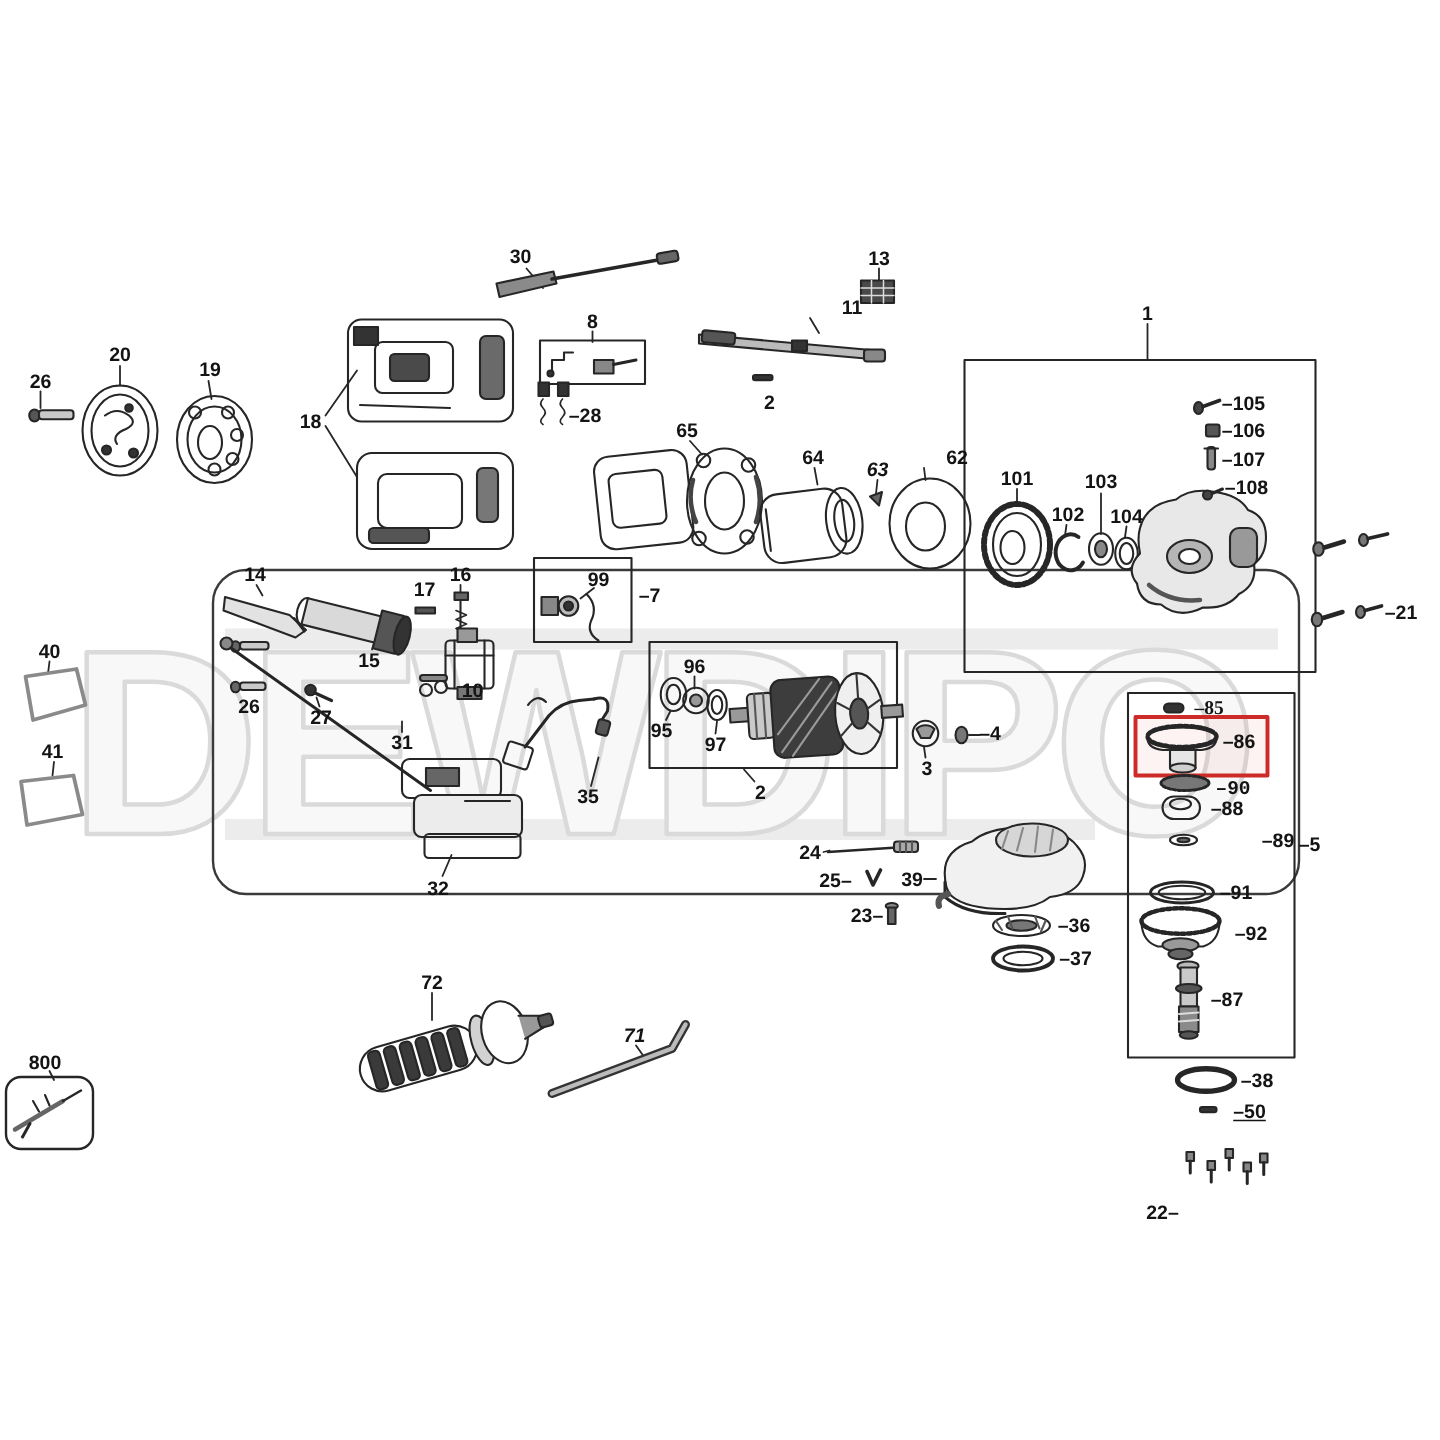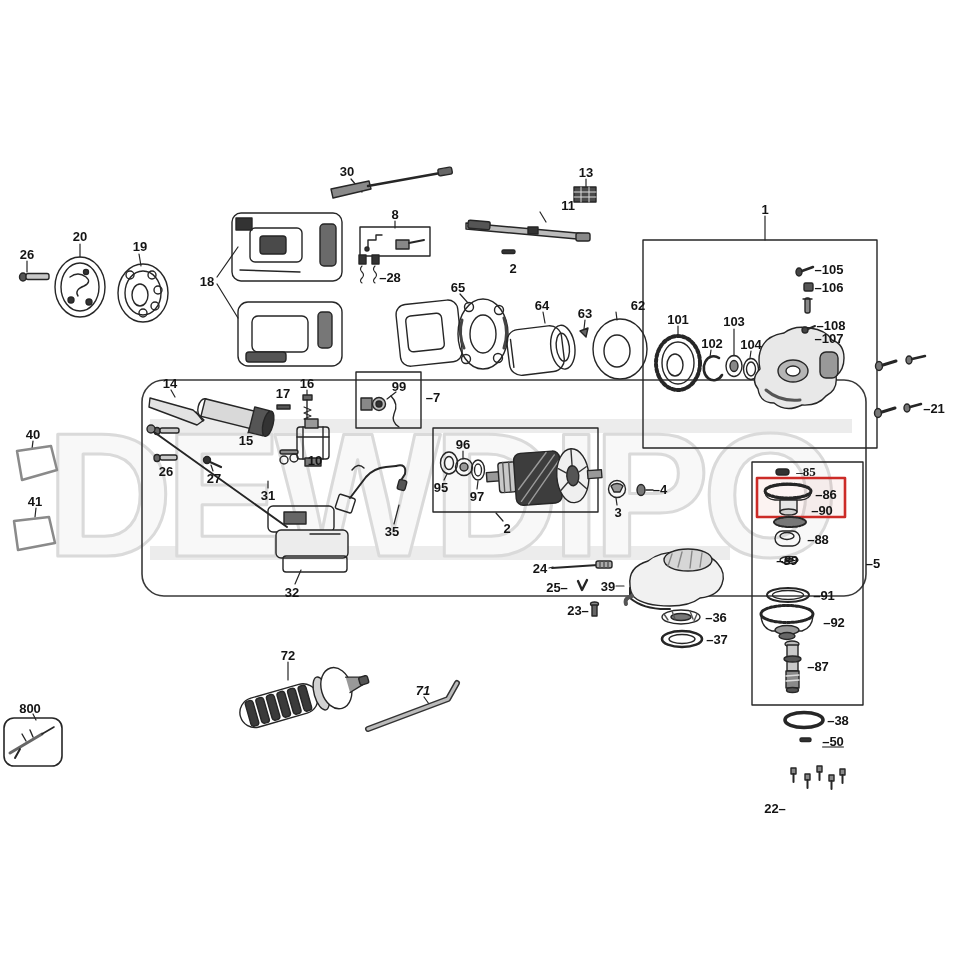--- a/index.html
+++ b/index.html
@@ -461,30 +461,30 @@
       <div class="part-label" style="left: 140px; top: 246px;">19</div>
       <div class="part-label" style="left: 207px; top: 281px;">18</div>
       <div class="part-label" style="left: 347px; top: 171px;">30</div>
       <div class="part-label" style="left: 395px; top: 214px;">8</div>
       <div class="part-label" style="left: 586px; top: 172px;">13</div>
       <div class="part-label" style="left: 568px; top: 205px;">11</div>
       <div class="part-label" style="left: 513px; top: 268px;">2</div>
       <div class="part-label" style="left: 390px; top: 277px;">–28</div>
       <div class="part-label" style="left: 458px; top: 287px;">65</div>
       <div class="part-label" style="left: 542px; top: 305px;">64</div>
-      <div class="part-label" style="left: 585px; top: 313px;">63</div>
+      <div class="part-label" style="left: 585px; top: 313px; font-style: italic;">63</div>
       <div class="part-label" style="left: 616px; top: 305px; padding-left: 44px;">62</div>
       <div class="part-label" style="left: 765px; top: 209px;">1</div>
       <div class="part-label" style="left: 678px; top: 319px;">101</div>
       <div class="part-label" style="left: 712px; top: 343px;">102</div>
       <div class="part-label" style="left: 734px; top: 321px;">103</div>
       <div class="part-label" style="left: 751px; top: 344px;">104</div>
       <div class="part-label" style="left: 829px; top: 269px;">–105</div>
       <div class="part-label" style="left: 829px; top: 287px;">–106</div>
-      <div class="part-label" style="left: 829px; top: 306px; margin-top: 32px;">–107</div>
+      <div class="part-label" style="left: 829px; top: 306px;">–107</div>
       <div class="part-label" style="left: 831px; top: 325px;">–108</div>
       <div class="part-label" style="left: 934px; top: 408px;">–21</div>
       <div class="part-label" style="left: 170px; top: 383px;">14</div>
       <div class="part-label" style="left: 283px; top: 393px;">17</div>
       <div class="part-label" style="left: 307px; top: 383px;">16</div>
       <div class="part-label" style="left: 399px; top: 386px;">99</div>
       <div class="part-label" style="left: 433px; top: 397px;">–7</div>
       <div class="part-label" style="left: 246px; top: 440px;">15</div>
       <div class="part-label" style="left: 166px; top: 471px;">26</div>
       <div class="part-label" style="left: 214px; top: 478px;">27</div>
@@ -493,23 +493,23 @@
       <div class="part-label" style="left: 392px; top: 531px;">35</div>
       <div class="part-label" style="left: 292px; top: 592px;">32</div>
       <div class="part-label" style="left: 507px; top: 528px;">2</div>
       <div class="part-label" style="left: 463px; top: 444px;">96</div>
       <div class="part-label" style="left: 441px; top: 487px;">95</div>
       <div class="part-label" style="left: 477px; top: 496px;">97</div>
       <div class="part-label" style="left: 618px; top: 512px;">3</div>
       <div class="part-label" style="left: 660px; top: 489px;">–4</div>
       <div class="part-label" style="left: 806px; top: 472px; font-family: Liberation Serif, serif;">–85</div>
       <div class="part-label" style="left: 826px; top: 494px;">–86</div>
-      <div class="part-label" style="left: 822px; top: 510px;">–90</div>
+      <div class="part-label" style="left: 822px; top: 526px; font-family: Liberation Mono, monospace;">–90</div>
       <div class="part-label" style="left: 818px; top: 539px;">–88</div>
-      <div class="part-label" style="left: 787px; top: 560px; font-style: italic;">–89</div>
+      <div class="part-label" style="left: 852px; top: 560px;">–89</div>
       <div class="part-label" style="left: 873px; top: 563px;">–5</div>
       <div class="part-label" style="left: 824px; top: 595px;">–91</div>
       <div class="part-label" style="left: 834px; top: 622px;">–92</div>
       <div class="part-label" style="left: 818px; top: 666px; text-align: right;">–87</div>
       <div class="part-label" style="left: 540px; top: 568px;">24</div>
       <div class="part-label" style="left: 557px; top: 587px;">25–</div>
       <div class="part-label" style="left: 608px; top: 586px;">39</div>
       <div class="part-label" style="left: 578px; top: 610px;">23–</div>
       <div class="part-label" style="left: 716px; top: 617px;">–36</div>
       <div class="part-label" style="left: 717px; top: 639px;">–37</div>

